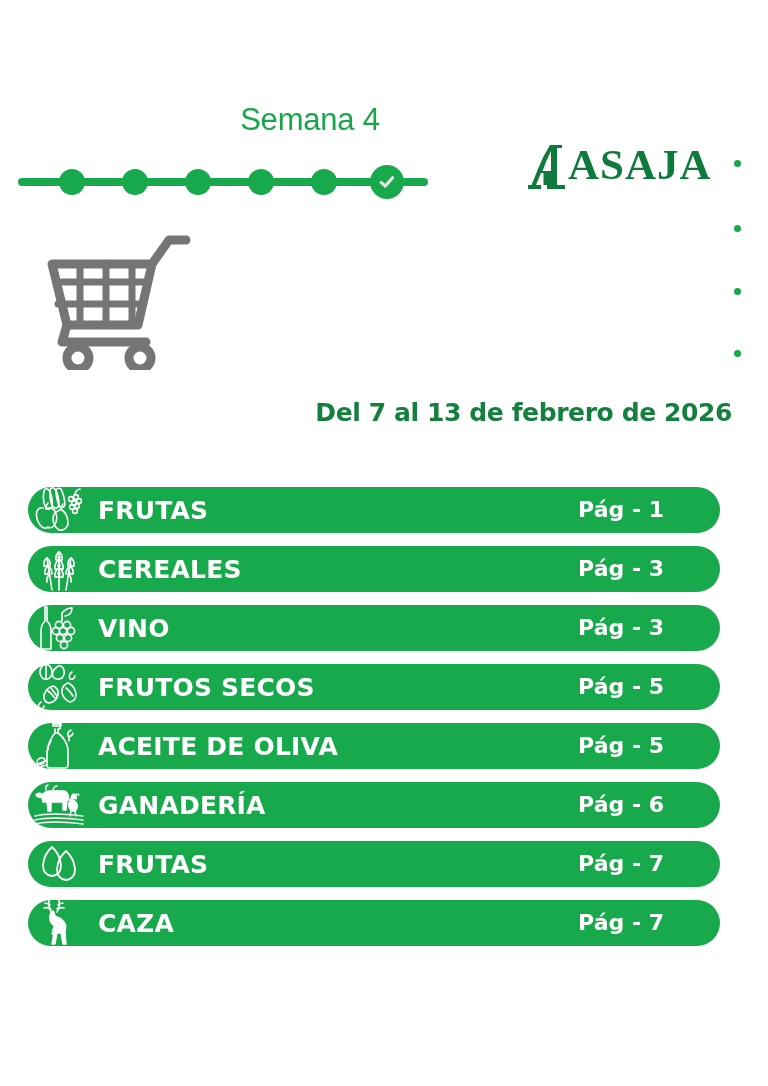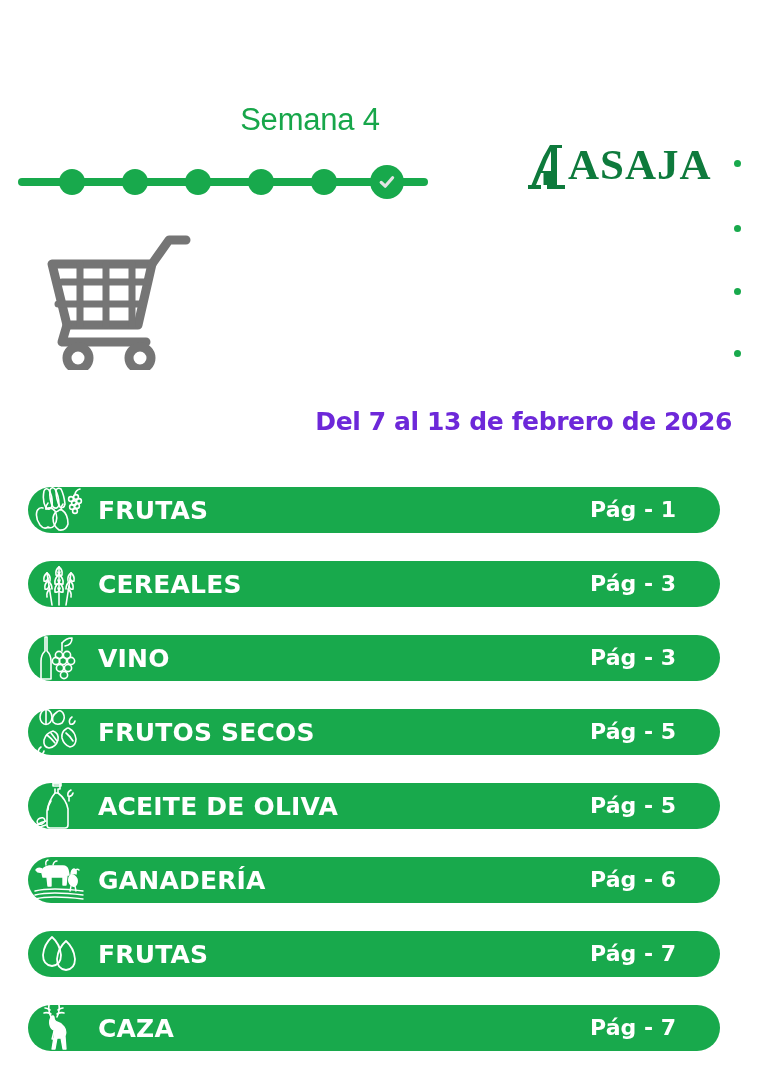--- a/index.html
+++ b/index.html
@@ -140,36 +140,35 @@
   .date-range {
     position: absolute;
     left: 200px;
     top: 400px;
     width: 532px;
     text-align: right;
     font-family: "DejaVu Sans", sans-serif;
     font-size: 25px;
     font-weight: 700;
     letter-spacing: -0.4px;
-    color: #6d28d9;
+    color: #15803d;
     line-height: 1;
-    margin-top: 9px;
   }
 
   
   .index-list {
     position: absolute;
     left: 28px;
     top: 487px;
     width: 692px;
   }
   .index-row {
     position: relative;
     height: 46px;
-    margin-bottom: 28px;
+    margin-bottom: 13px;
     background: #18A94C;
     border-radius: 23px;
     display: flex;
     align-items: center;
     overflow: visible;
   }
   .row-icon {
     width: 62px;
     min-width: 62px;
     height: 46px;
@@ -191,21 +190,21 @@
     color: #ffffff;
     line-height: 1;
     padding-left: 8px;
   }
   .row-page {
     font-family: "DejaVu Sans", sans-serif;
     font-size: 22px;
     font-weight: 700;
     color: #ffffff;
     line-height: 1;
-    padding-right: 44px;
+    padding-right: 56px;
     white-space: nowrap;
   }
 </style>
 </head>
 <body>
 
 <div class="page">
 
   <div class="week-label">Semana 4</div>
 

